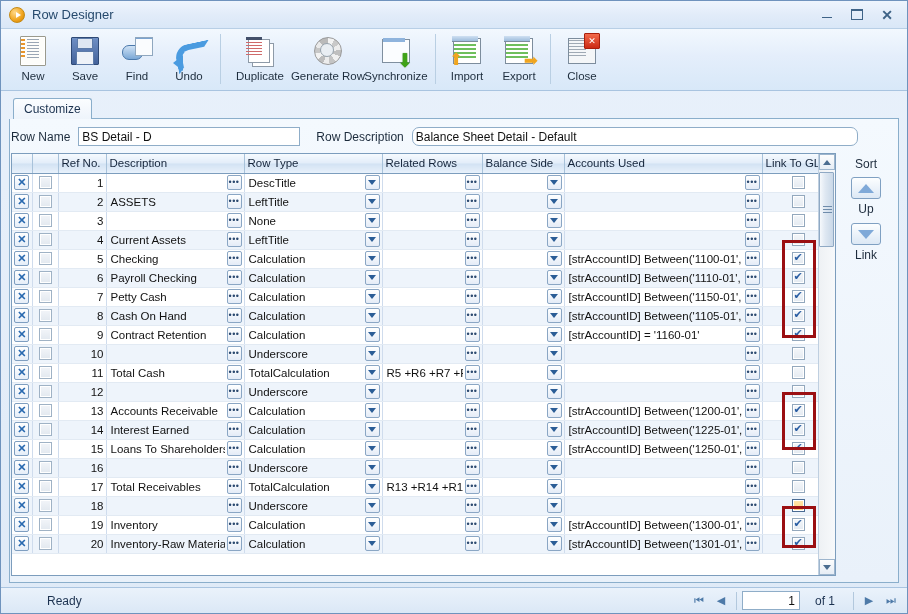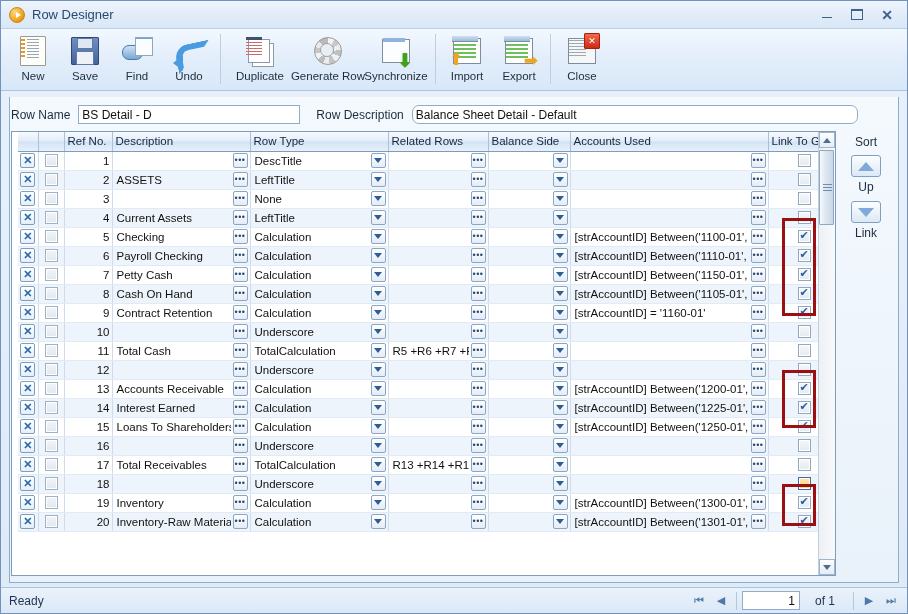--- a/index.html
+++ b/index.html
@@ -164,21 +164,21 @@
   #rowname { width: 222px; margin-right: 16px; }
   #rowdesc { width: 446px; border-radius: 7px; }
 
   .gridwrap { flex: 1 1 auto; display: flex; min-height: 0; }
   .gridbox {
     flex: 1 1 auto; display: flex; flex-direction: column;
     border: 1px solid #7c9dbd; background: #fff;
     min-width: 0; position: relative;
   }
   .gridscrollarea { display: flex; flex: 1 1 auto; min-height: 0; }
-  .gridtable-holder { flex: 1 1 auto; overflow: hidden; margin-left: 6px; }
+  .gridtable-holder { flex: 1 1 auto; overflow: hidden; }
   table.grid { border-collapse: collapse; width: 100%; table-layout: fixed; font-size: 11.5px; }
   table.grid th {
     height: 19px; padding: 0 3px;
     background: linear-gradient(to bottom,#f6fafe 0%,#e2edf9 48%,#d2e2f3 52%,#e8f1fb 100%);
     border-right: 1px solid #a8c2da; border-bottom: 1px solid #7c9dbd;
     font-weight: normal; color: #14243a; text-align: left;
     white-space: nowrap; overflow: hidden;
   }
   table.grid th.num { text-align: right; padding-right: 5px; }
   table.grid td {
@@ -301,21 +301,21 @@
   .sort-lbl { font-size: 12px; color: #1d2b3c; margin: 3px 0 7px 0; }
 
   
   .statusbar {
     flex: 0 0 26px; height: 26px;
     background: linear-gradient(to bottom,#eaf2fb,#dbe8f6);
     border-top: 1px solid #a9c4e0;
     display: flex; align-items: center;
     padding: 0 6px 0 8px;
   }
-  .status-text { font-size: 12px; color: #1c3250; flex: 1 1 auto; }
+  .status-text { font-size: 12px; color: #1c3250; flex: 1 1 auto; margin-left: 38px; }
   .pager { display: flex; align-items: center; gap: 2px; }
   .pg-btn {
     width: 20px; height: 20px;
     display: flex; align-items: center; justify-content: center;
     color: #4e7aa8; font-size: 11px;
   }
   .pg-sep { width: 1px; height: 18px; background: #b2c8dd; margin: 0 3px; }
   .pg-input {
     width: 58px; height: 19px; background: #fff; border: 1px solid #8fadc8;
     font-family: "Liberation Sans", sans-serif; font-size: 12px;
@@ -402,20 +402,24 @@
 
     <div class="tb-item">
       <div class="ico">
           <div class="ic-close2"></div>
         </div>
       <div class="tb-label">Close</div>
     </div>
   </div>
 
   <div class="body">
+    <div class="tabstrip">
+      <div class="tab">Customize</div>
+      <div class="tabline"></div>
+    </div>
 
     <div class="panel">
 
       <div class="fieldrow">
         <span class="flabel">Row Name</span>
         <input id="rowname" class="finput" type="text" value="BS Detail - D" style="">
         <span class="flabel">Row Description</span>
         <input id="rowdesc" class="finput" type="text" value="Balance Sheet Detail - Default" style="">
       </div>
 

